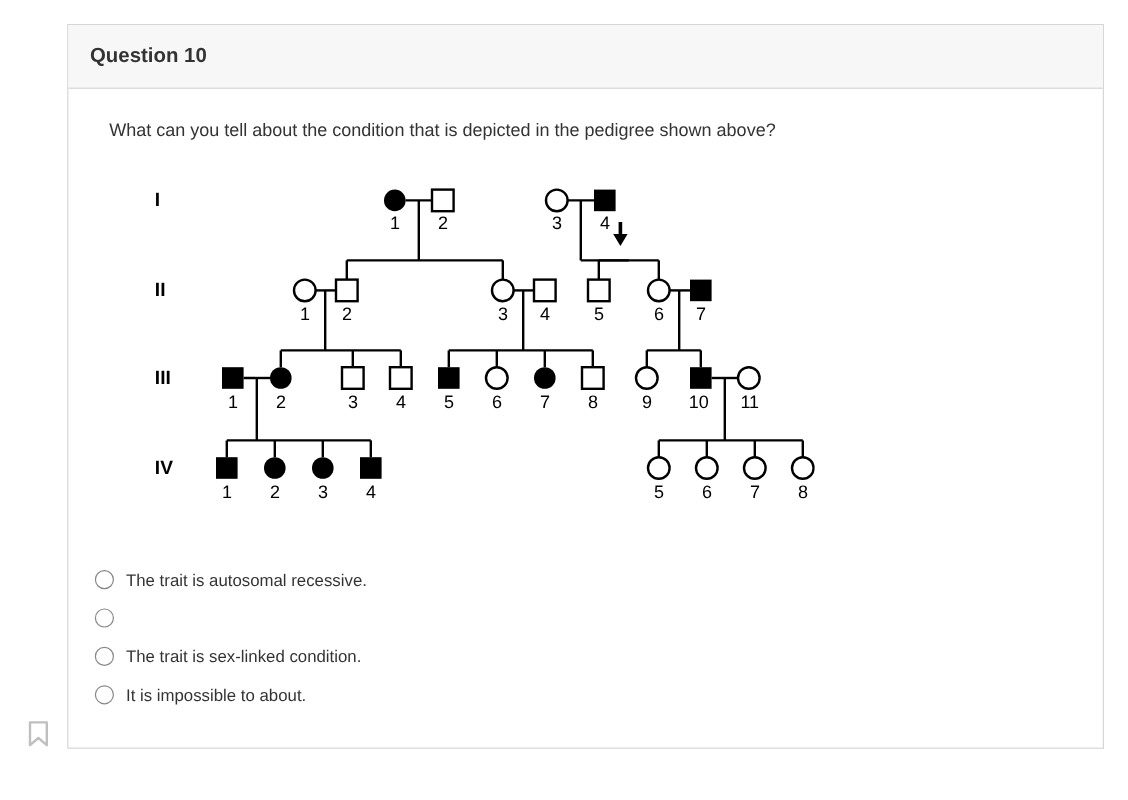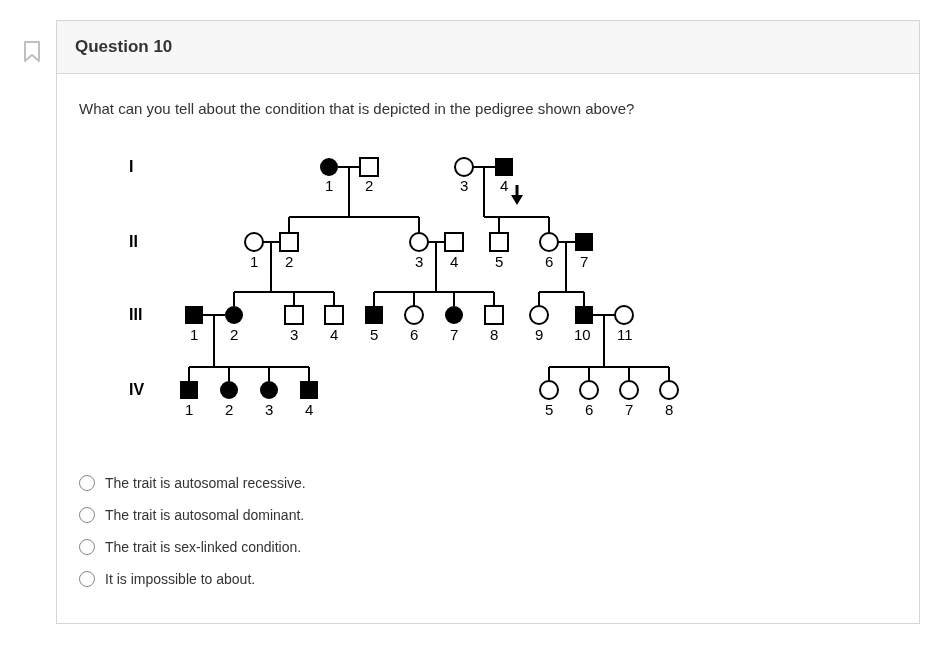--- a/index.html
+++ b/index.html
@@ -6,21 +6,21 @@
     margin: 0;
     padding: 20px;
     font-family: "Helvetica Neue", Arial, sans-serif;
     font-size: 14px;
     color: #333;
     background: #fff;
   }
   .wrapper {
     display: flex;
     gap: 12px;
-    align-items: flex-start;
+    align-items: flex-end;
   }
   .bookmark-col {
     padding-top: 20px;
     width: 24px;
     display: flex;
     justify-content: center;
   }
   .card {
     flex: 1;
     border: 1px solid #d6d6d6;
@@ -29,21 +29,21 @@
     padding: 16px 18px;
     border-bottom: 1px solid #d6d6d6;
     background: #f7f7f7;
     font-weight: 700;
     font-size: 17px;
   }
   .card-body {
     padding: 20px 22px 28px 22px;
   }
   .stem {
-    margin: 6px 0 30px 0;
+    margin: 6px 0 30px 12px;
     font-size: 15px;
   }
   .figure {
     margin: 0 0 30px 40px;
     font-family: Arial, sans-serif;
   }
   .options {
     margin-top: 24px;
   }
   .option {
@@ -302,21 +302,20 @@
         </svg>
       </div>
 
       <div class="options">
         <div class="option">
           <div class="radio"></div>
           <span>The trait is autosomal recessive.</span>
         </div>
         <div class="option">
           <div class="radio"></div>
-          <span>The trait is autosomal dominant.</span>
         </div>
         <div class="option">
           <div class="radio"></div>
           <span>The trait is sex-linked condition.</span>
         </div>
         <div class="option">
           <div class="radio"></div>
           <span>It is impossible to about.</span>
         </div>
       </div>

